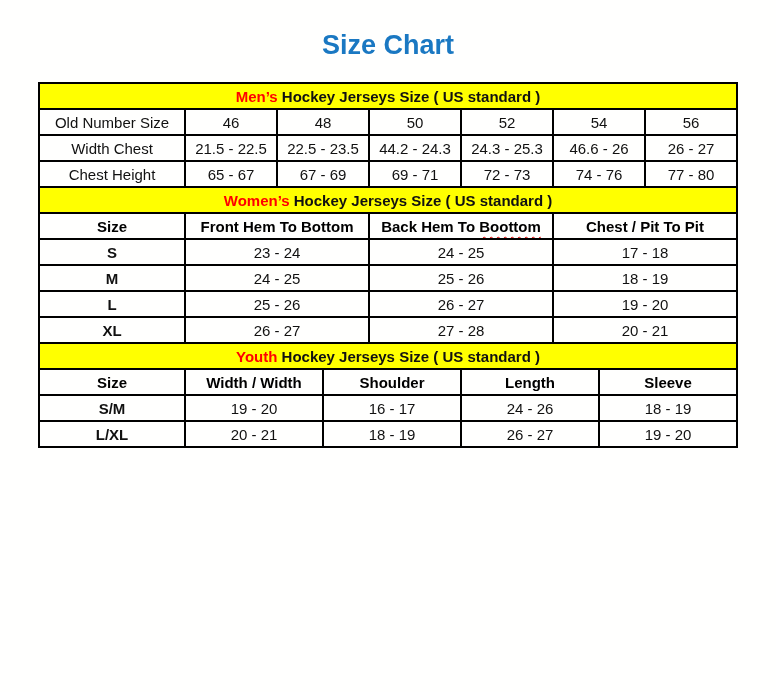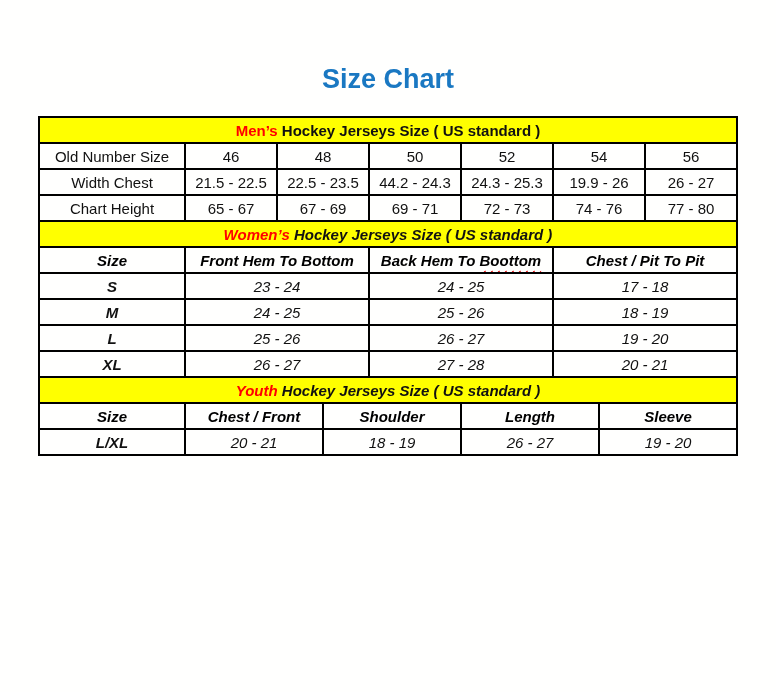--- a/index.html
+++ b/index.html
@@ -5,21 +5,21 @@
   html, body {
     margin: 0;
     padding: 0;
     background: #ffffff;
   }
   .page {
     position: relative;
     width: 776px;
     height: 692px;
     box-sizing: border-box;
-    padding-top: 64px;
+    padding-top: 30px;
     background: #fffffe;
     font-family: "Liberation Sans", sans-serif;
     overflow: hidden;
   }
   .title {
     margin: 0 0 21px 0;
     text-align: center;
     font-size: 27px;
     line-height: 1.15;
     font-weight: bold;
@@ -30,21 +30,20 @@
     width: 700px;
     margin: 0 auto;
   }
   table.size-table {
     width: 700px;
     border-collapse: collapse;
     table-layout: fixed;
   }
   table.size-table.stacked {
     margin-top: -2px;
-    font-style: italic;
   }
   table.size-table col.first-col {
     width: 146px;
   }
   table.size-table td {
     border: 2px solid var(--border-black, #000);
     height: 24px;
     padding: 0 2px;
     text-align: center;
     vertical-align: middle;
@@ -106,25 +105,25 @@
             <td>52</td>
             <td>54</td>
             <td>56</td>
           </tr>
           <tr>
             <td class="row-label">Width Chest</td>
             <td>21.5 - 22.5</td>
             <td>22.5 - 23.5</td>
             <td>44.2 - 24.3</td>
             <td>24.3 - 25.3</td>
-            <td>19.9 - 26</td>
-            <td>26 - 27</td>
-          </tr>
-          <tr>
-            <td class="row-label">Chart Height</td>
+            <td>46.6 - 26</td>
+            <td>26 - 27</td>
+          </tr>
+          <tr>
+            <td class="row-label">Chest Height</td>
             <td>65 - 67</td>
             <td>67 - 69</td>
             <td>69 - 71</td>
             <td>72 - 73</td>
             <td>74 - 76</td>
             <td>77 - 80</td>
           </tr>
         </tbody>
       </table>
       <table class="size-table stacked">
@@ -177,24 +176,31 @@
           <col>
           <col>
           <col>
         </colgroup>
         <tbody>
           <tr>
             <td colspan="5" class="band-cell"><span class="accent">Youth</span> Hockey Jerseys Size ( US standard )</td>
           </tr>
           <tr class="col-header-row">
             <td>Size</td>
-            <td>Chest / Front</td>
+            <td>Width / Width</td>
             <td>Shoulder</td>
             <td>Length</td>
             <td>Sleeve</td>
+          </tr>
+          <tr>
+            <td class="row-label bold-label">S/M</td>
+            <td>19 - 20</td>
+            <td>16 - 17</td>
+            <td>24 - 26</td>
+            <td>18 - 19</td>
           </tr>
           <tr>
             <td class="row-label bold-label">L/XL</td>
             <td>20 - 21</td>
             <td>18 - 19</td>
             <td>26 - 27</td>
             <td>19 - 20</td>
           </tr>
         </tbody>
       </table>

